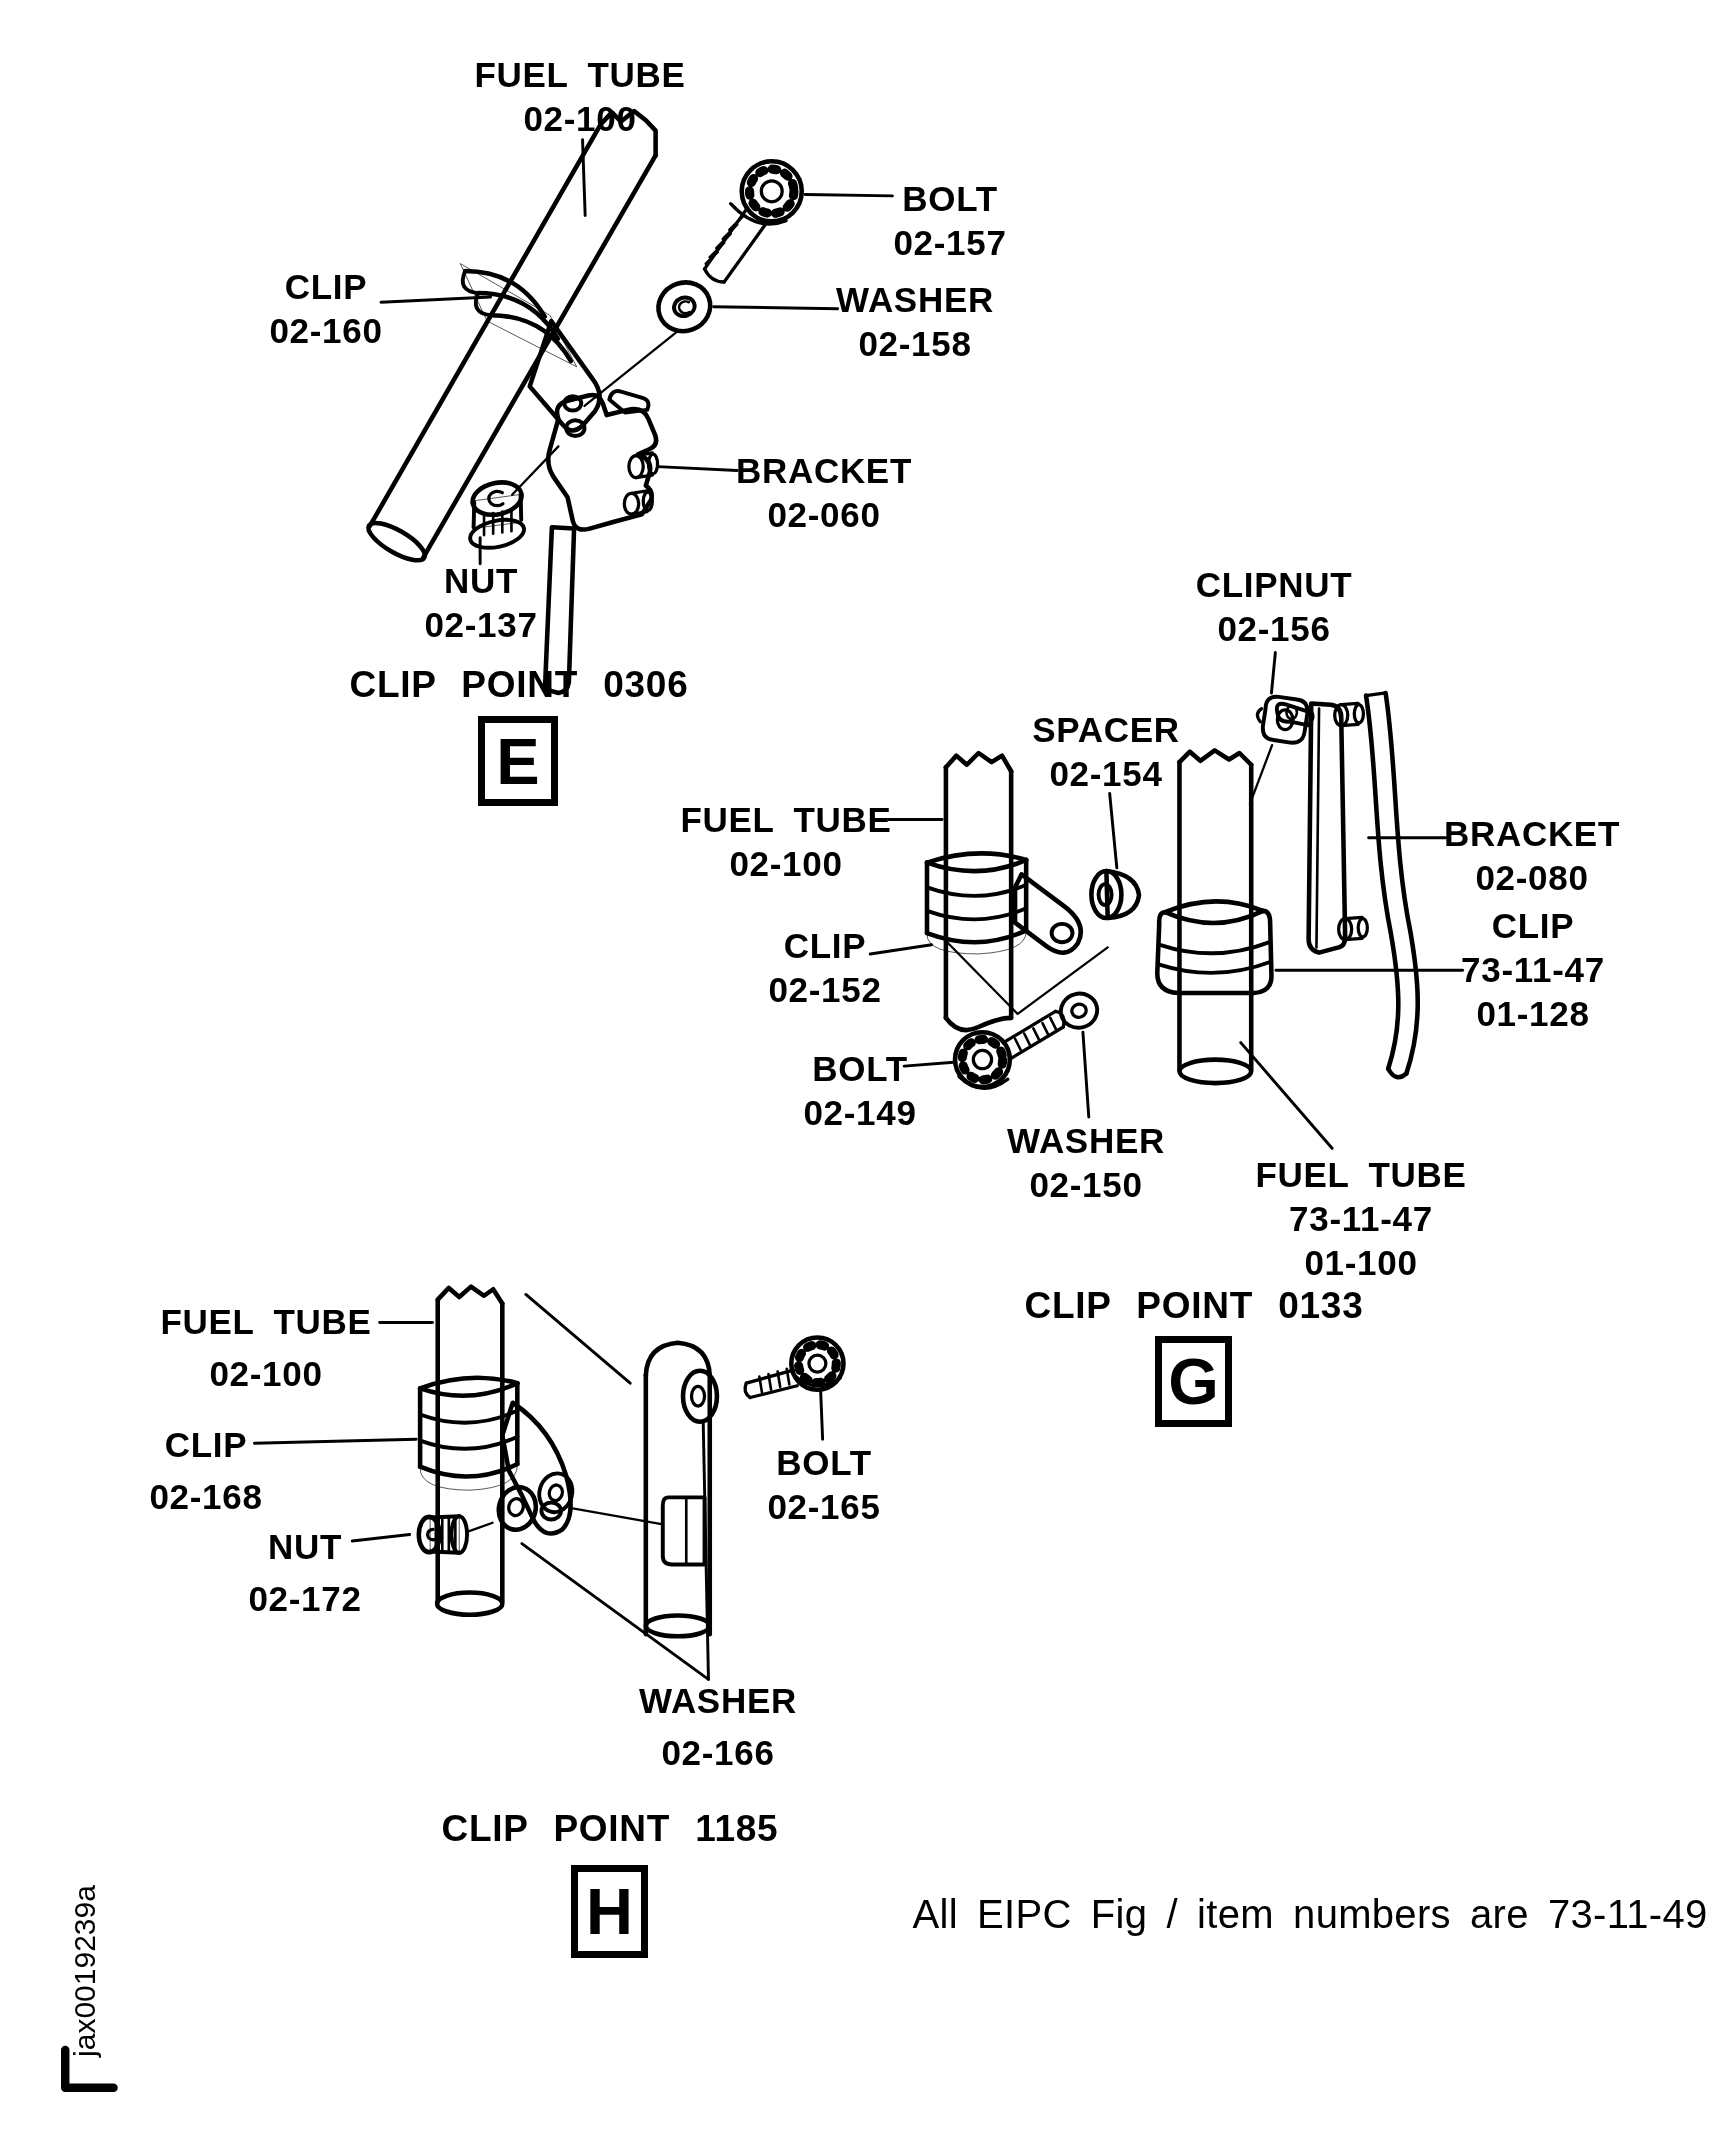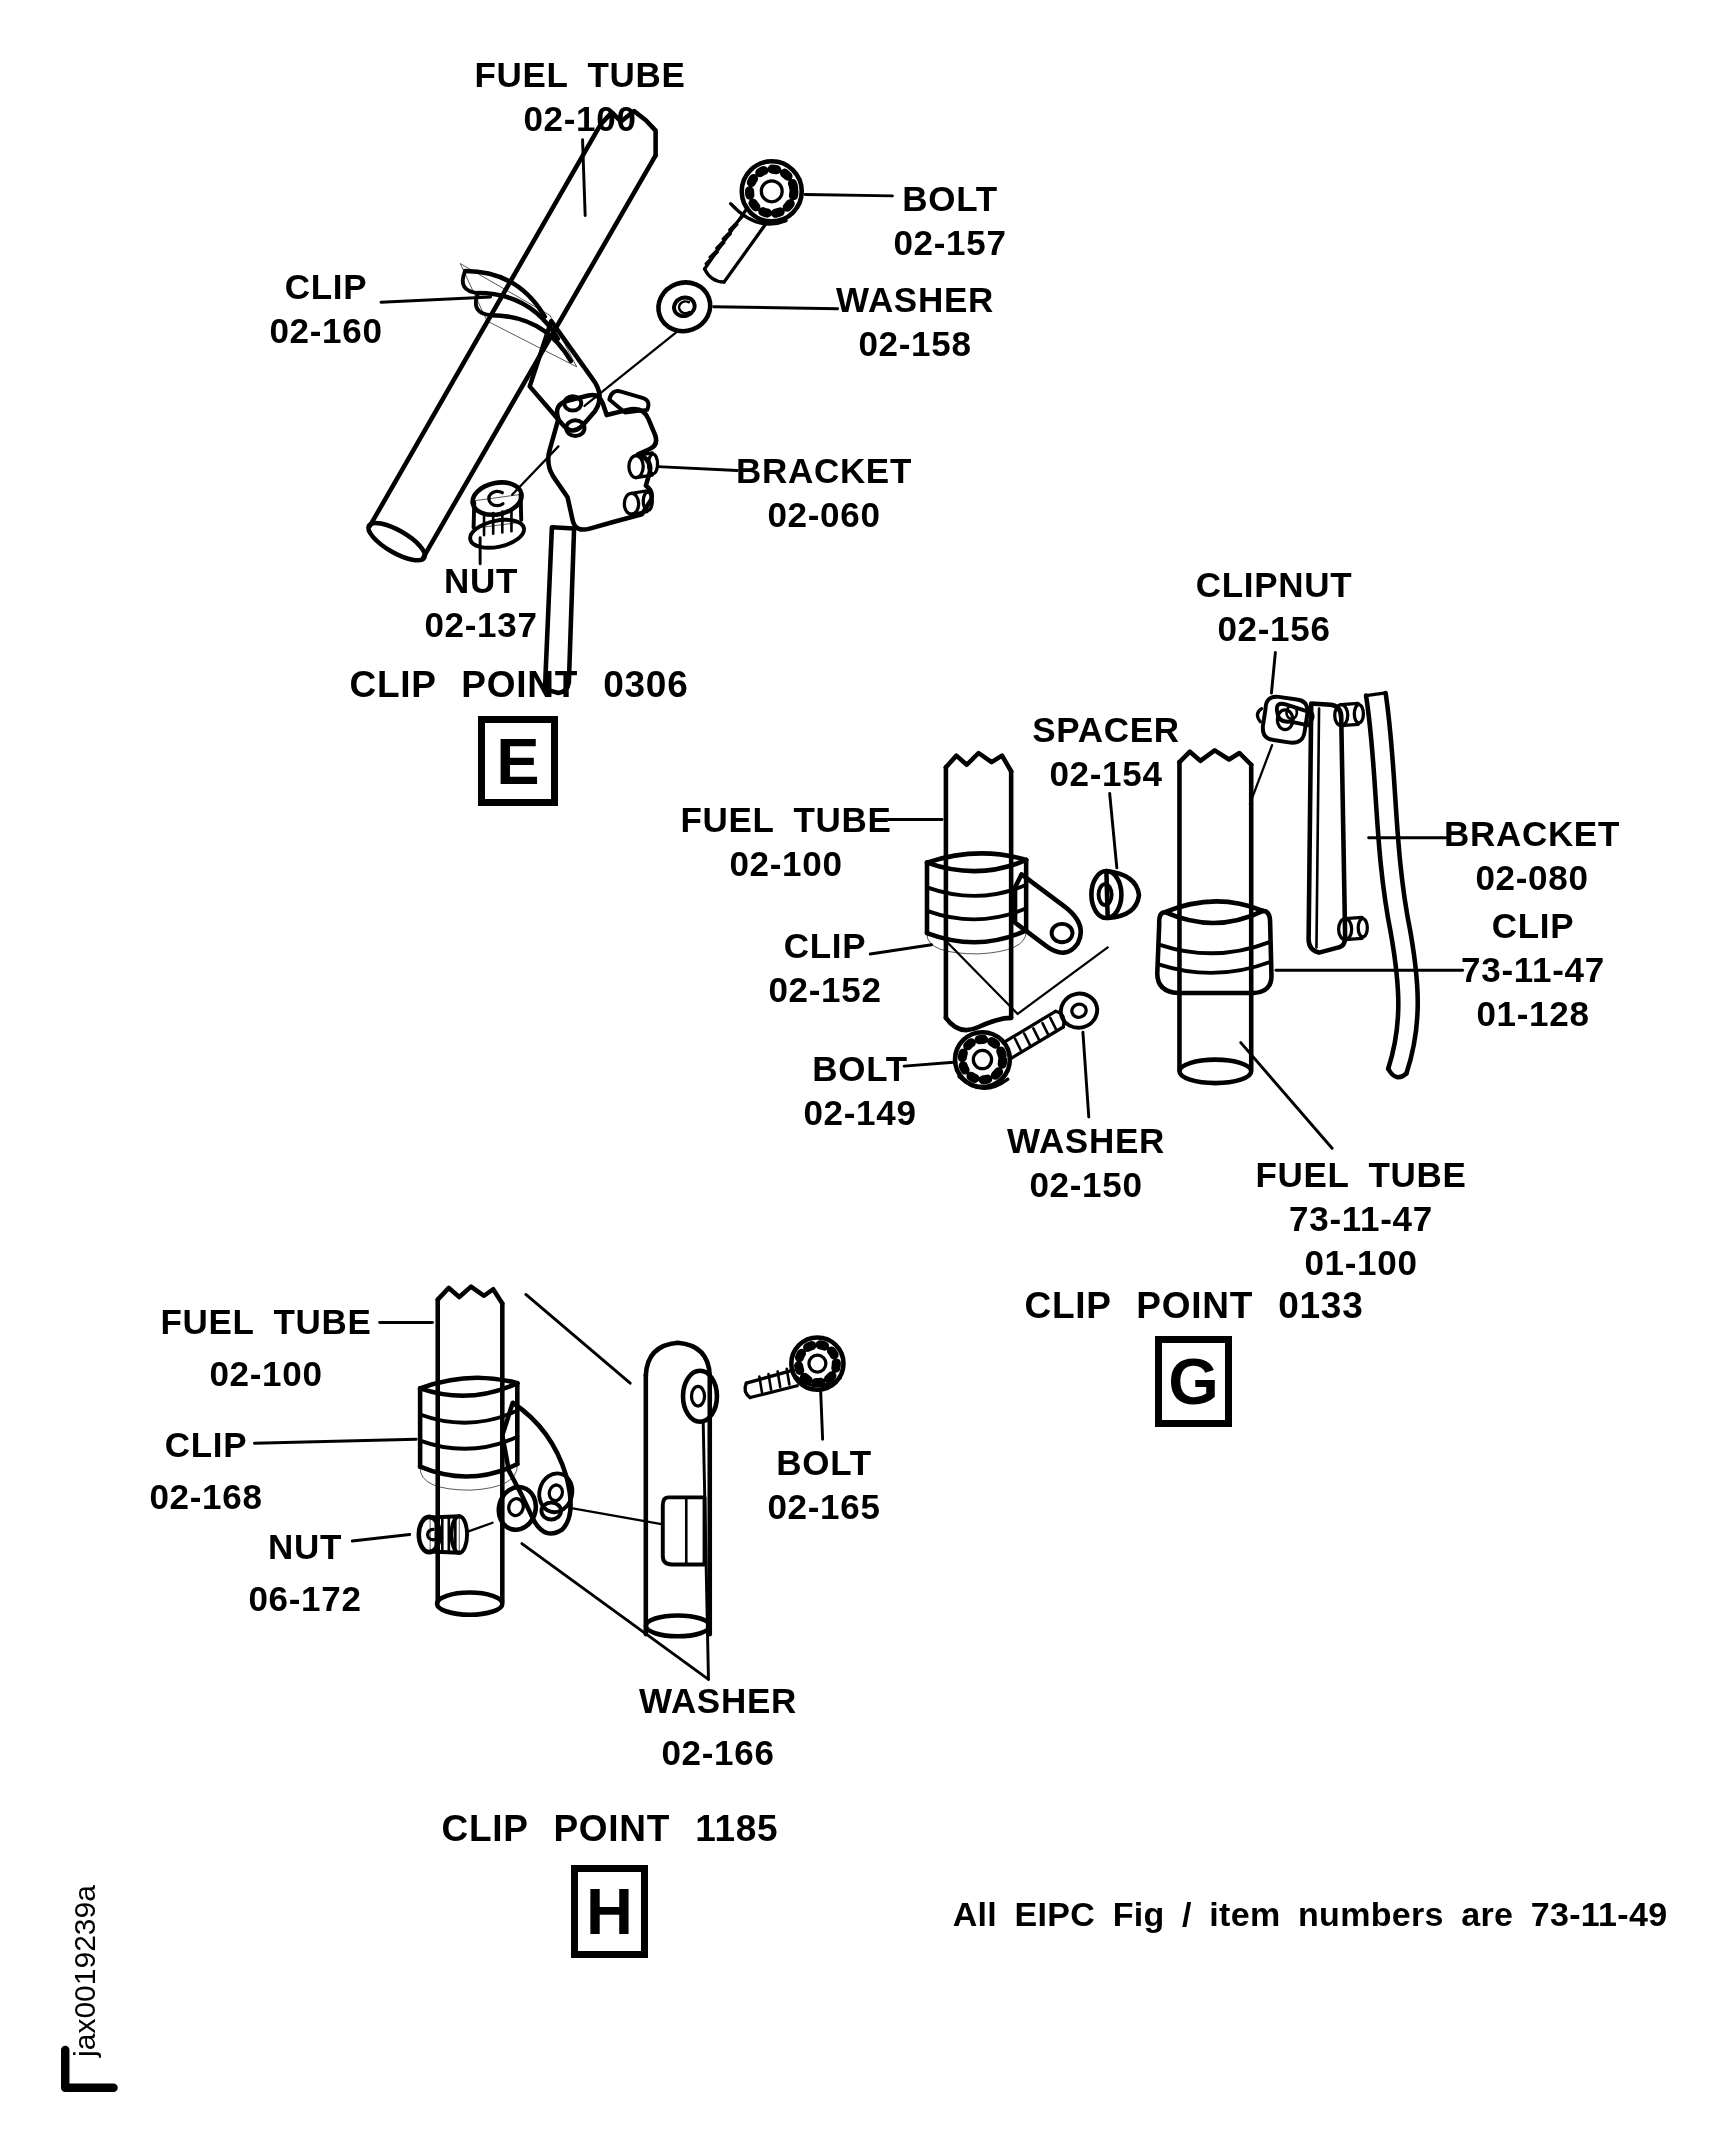--- a/index.html
+++ b/index.html
@@ -14,21 +14,21 @@
   .knurl{stroke-width:14px;stroke-dasharray:7 13;}
   .lbl{position:absolute;transform:translate(-50%,-50%);text-align:center;white-space:nowrap;
        font-size:35px;font-weight:bold;line-height:44px;word-spacing:9px;letter-spacing:0.7px;}
   .lh80{line-height:52px}
   .lh88{line-height:57px}
   .cp{position:absolute;transform:translate(-50%,-50%);white-space:nowrap;
       font-size:37px;font-weight:bold;word-spacing:14.4px;letter-spacing:0.7px;}
   .box{position:absolute;border:7.8px solid #000;display:flex;align-items:center;justify-content:center;
        font-size:65px;font-weight:bold;box-sizing:border-box;}
   .foot{position:absolute;transform:translate(-50%,-50%);white-space:nowrap;
-        font-size:34px;font-weight:700;word-spacing:7.8px;letter-spacing:0.3px;}
+        font-size:40px;font-weight:400;word-spacing:7.8px;letter-spacing:0.3px;}
   .mark{position:absolute;transform:translate(-50%,-50%) rotate(-90deg);white-space:nowrap;
         font-size:30px;font-weight:400;}
 </style>
 </head>
 <body>
 
 <div id="page">
 
   <svg id="art" viewBox="0 0 2655 3263">
 
@@ -379,21 +379,21 @@
   <div class="lbl lh80" style="left:266px;top:1348px">
     <div>FUEL TUBE</div>
     <div>02-100</div>
   </div>
   <div class="lbl lh80" style="left:206px;top:1471px">
     <div>CLIP</div>
     <div>02-168</div>
   </div>
   <div class="lbl lh80" style="left:305px;top:1573px">
     <div>NUT</div>
-    <div>06-172</div>
+    <div>02-172</div>
   </div>
   <div class="lbl" style="left:824px;top:1485px">
     <div>BOLT</div>
     <div>02-165</div>
   </div>
   <div class="lbl lh80" style="left:718px;top:1727px">
     <div>WASHER</div>
     <div>02-166</div>
   </div>
   <div class="cp" style="left:610px;top:1829px">CLIP POINT 1185</div>

